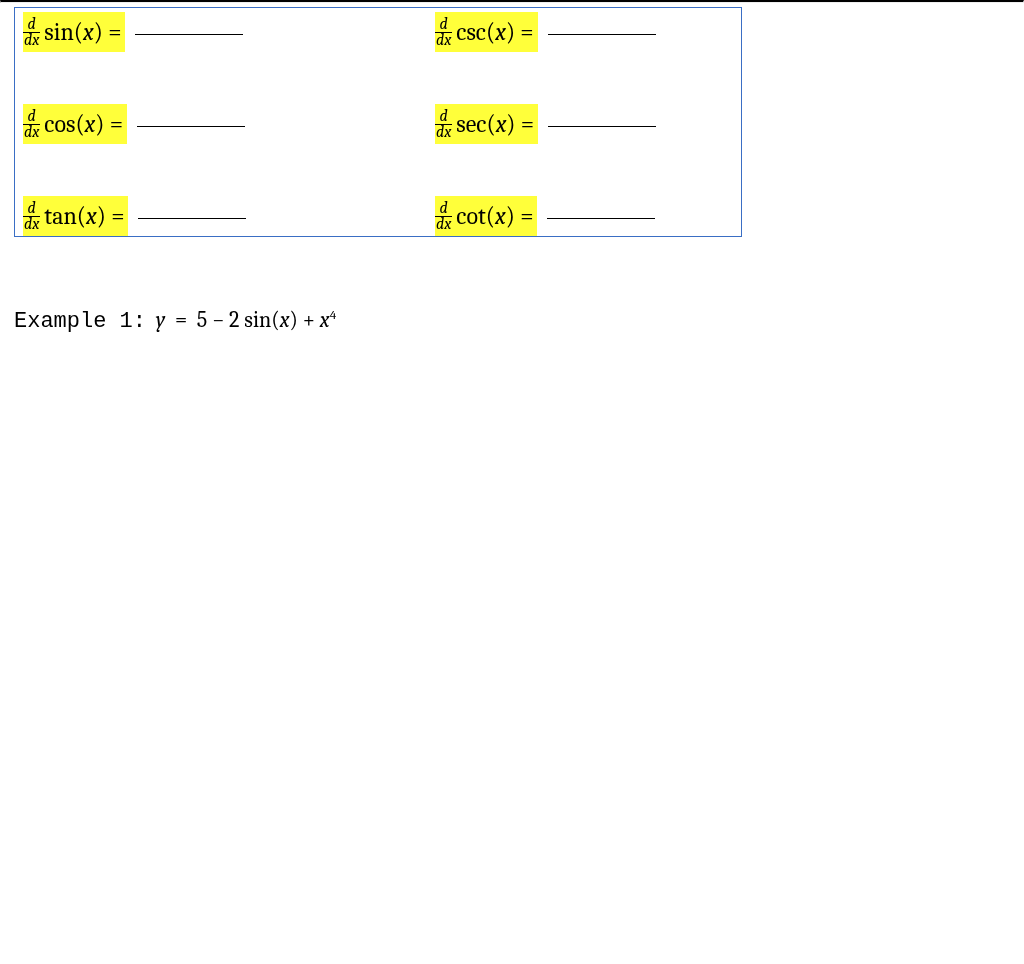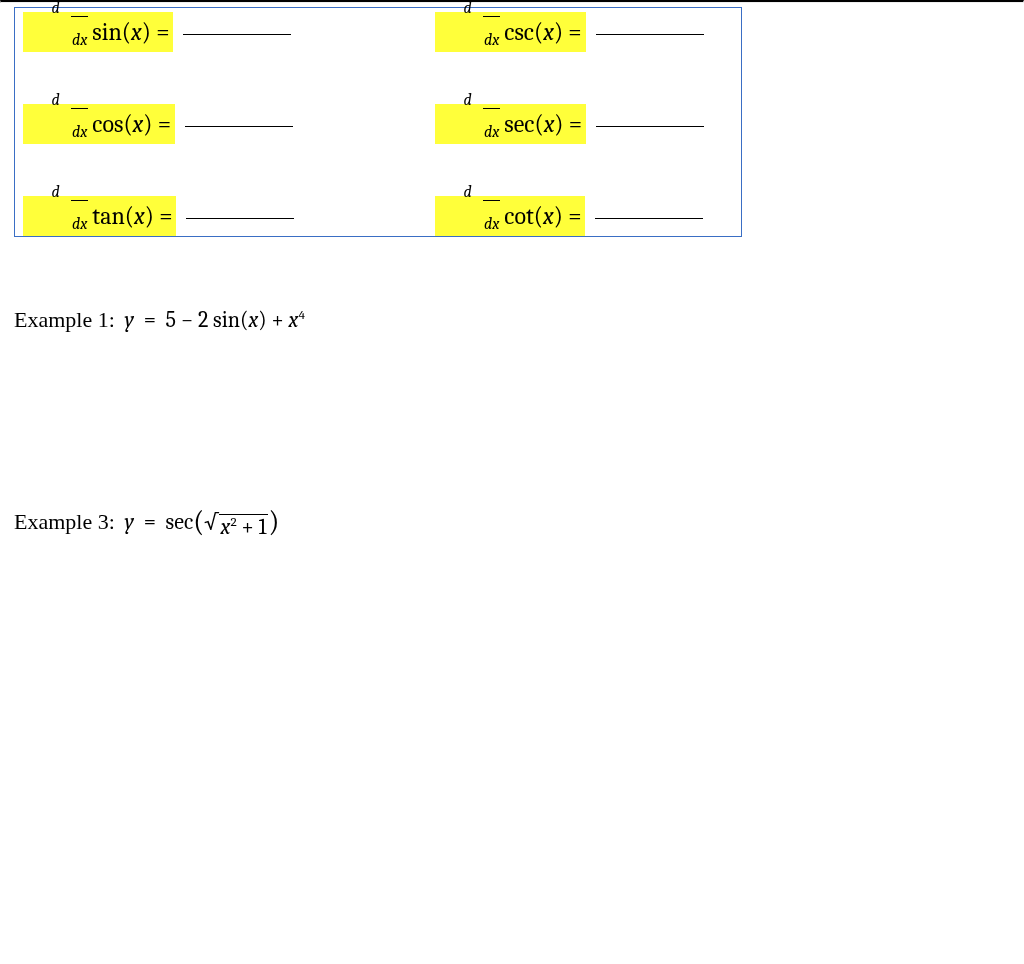--- a/index.html
+++ b/index.html
@@ -51,40 +51,40 @@
     flex-direction:column;
     align-items:center;
     font-style:italic;
     font-size:16px;
     line-height:15px;
     margin-right:4px;
     position:relative;
     top:0px;
   }
   .frac .num{padding:0 1px;}
-  .frac .den{border-top:1.2px solid #000;padding:16px 1px;margin-left:48px;}
+  .frac .den{border-top:1.2px solid #000;padding:0 1px;}
   .func{
     font-size:24px;
     font-family:"Cambria","Times New Roman",serif;
   }
   .args{font-style:normal;}
   .blank{
     display:inline-block;
     width:108px;
     border-bottom:1.8px solid #000;
     margin-left:10px;
     position:relative;
     top:2px;
   }
   .example{
     font-size:22px;
     font-family:"Cambria","Times New Roman",serif;
     margin-bottom:170px;
   }
-  .example .lbl{font-family:Liberation Serif, serif;}
+  .example .lbl{font-family:Liberation Mono, monospace;}
   .math{font-style:italic;}
   .sup{font-size:0.6em;vertical-align:super;font-style:normal;}
   .fn{font-style:normal;}
   .sqrt{
     display:inline-flex;
     align-items:flex-start;
   }
   .sqrt .rad{font-style:normal;font-size:1em;line-height:1;}
   .sqrt .radicand{
     border-top:1.5px solid #000;
@@ -196,23 +196,14 @@
     <span class="lbl">Example 1:</span>&nbsp;
     <span class="math">y</span>
     <span class="fn">&nbsp;</span><span class="fn">=</span><span class="fn">&nbsp;</span>
     <span class="fn">5 − 2 </span>
     <span class="fn">sin</span><span class="fn">(</span><span class="math">x</span><span class="fn">)</span>
     <span class="fn"> + </span>
     <span class="math">x</span><span class="sup">4</span>
   </div>
 
 
-  <div class="example" style="margin-bottom:0">
-    <span class="lbl">Example 3:</span>&nbsp;
-    <span class="math">y</span>
-    <span class="fn">&nbsp;</span><span class="fn">=</span><span class="fn">&nbsp;</span>
-    <span class="fn">sec</span><span class="fn" style="font-size:1.3em;position:relative;top:2px;">(</span><span class="sqrt">
-        <span class="rad">√</span>
-        <span class="radicand"><span class="math">x</span><span class="sup">2</span><span class="fn"> + 1</span></span>
-      </span><span class="fn" style="font-size:1.3em;position:relative;top:2px;">)</span>
-  </div>
 
 </div>
 
 </body></html>

